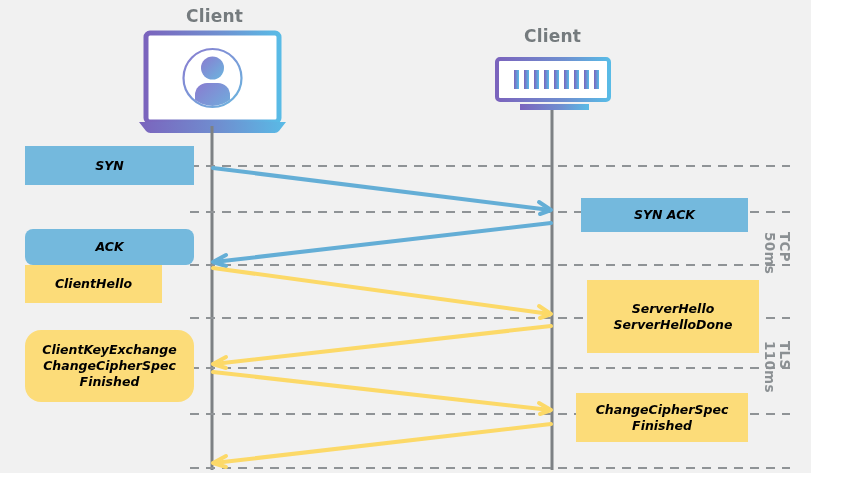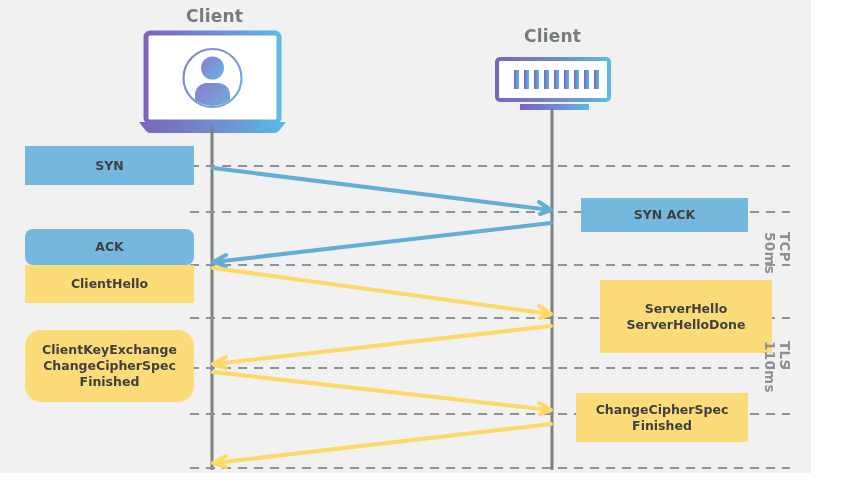--- a/index.html
+++ b/index.html
@@ -41,24 +41,25 @@
   #server-title { left: 524px; top: 26px; }
 
   .msg-box {
     position: absolute;
     display: flex;
     align-items: center;
     justify-content: center;
     text-align: center;
     font-size: 12.5px;
     font-weight: 700;
-    color: #404040;
+    color: #000000;
     line-height: 1.28;
     box-sizing: border-box;
     padding: 2px 4px;
+    font-style: italic;
   }
   .msg-box .lines { width: 100%; }
   .msg-box .lines div { white-space: nowrap; }
   .box-blue { background: #74b9dd; }
   .box-yellow { background: #fcdc79; }
 
   .phase-label {
     position: absolute;
     font-size: 13.5px;
     font-weight: 700;
@@ -188,27 +189,27 @@
     <div>SYN ACK</div>
   </div>
 </div>
 
 <div class="msg-box box-blue" id="box-ack" style="left:25px; top:229px; width:169px; height:36px;border-radius:8px;">
   <div class="lines">
     <div>ACK</div>
   </div>
 </div>
 
-<div class="msg-box box-yellow" id="box-client-hello" style="left:25px; top:265px; width:169px; height:38px;">
+<div class="msg-box box-yellow" id="box-client-hello" style="left:25px; top:265px; width:137px; height:38px;">
   <div class="lines">
     <div>ClientHello</div>
   </div>
 </div>
 
-<div class="msg-box box-yellow" id="box-server-hello" style="left:600px; top:280px; width:172px; height:73px;">
+<div class="msg-box box-yellow" id="box-server-hello" style="left:587px; top:280px; width:172px; height:73px;">
   <div class="lines">
     <div>ServerHello</div>
     <div>ServerHelloDone</div>
   </div>
 </div>
 
 <div class="msg-box box-yellow" id="box-client-key-exchange" style="left:25px; top:330px; width:169px; height:72px;border-radius:16px;">
   <div class="lines">
     <div>ClientKeyExchange</div>
     <div>ChangeCipherSpec</div>

